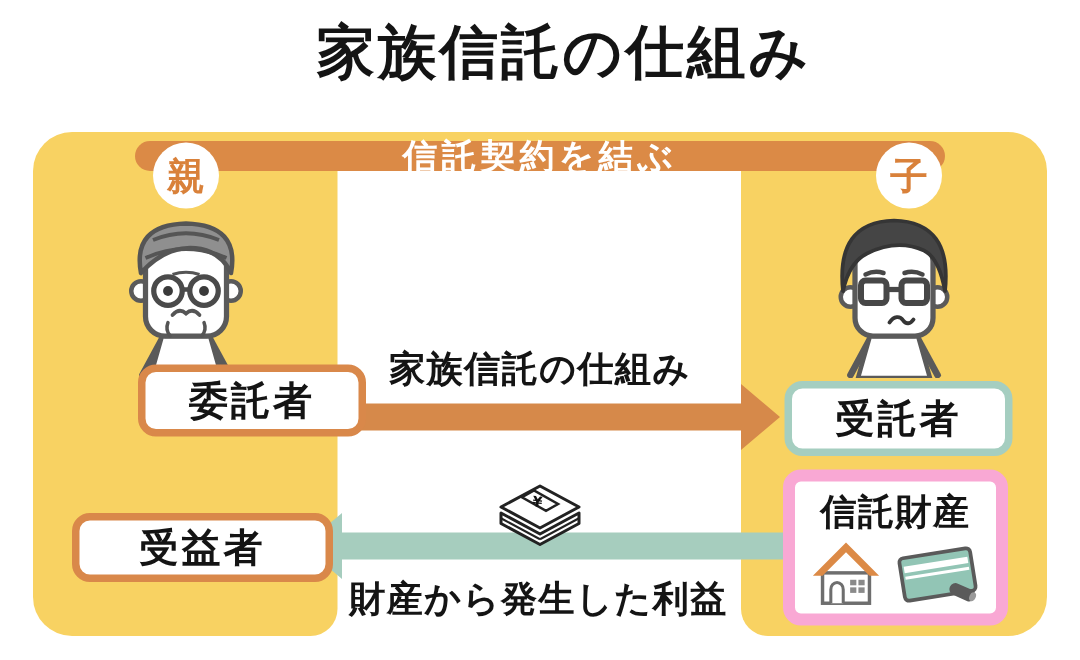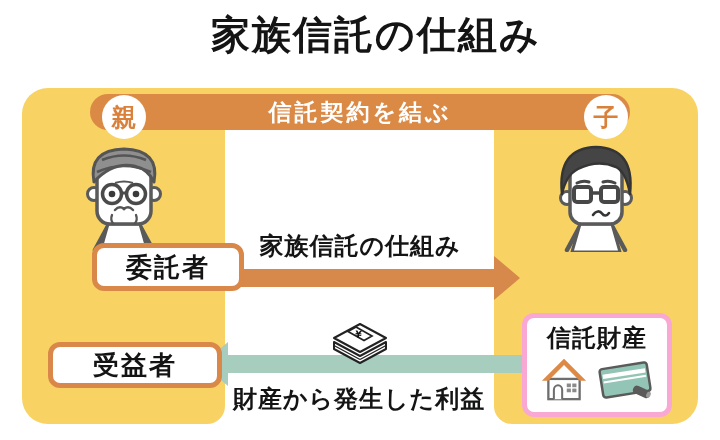--- a/index.html
+++ b/index.html
@@ -8,42 +8,42 @@
   .stage { position:relative; width:720px; height:440px; background:#fff; }
 
   .title { position:absolute; top:8px; left:0; width:720px; text-align:center;
            font-size:39px; font-weight:700; color:#141414; letter-spacing:2px;margin-left:16px; }
 
   .col { position:absolute; top:88px; height:336px; background:#F8D262; }
   .col-left  { left:22px;  width:203px; border-radius:26px 4px 18px 26px; }
   .col-right { left:494px; width:204px; border-radius:4px 26px 26px 18px; }
   .top-strip { position:absolute; left:200px; top:88px; width:320px; height:24px; background:#F8D262; }
 
-  .banner { position:absolute; left:90px; top:94px; width:540px; height:36px;
+  .banner { position:absolute; left:90px; top:94px; width:540px; height:20px;
             background:#DB8A46; border-radius:18px; display:flex; align-items:center;
             justify-content:center; color:#fff; font-size:23px; font-weight:800;
             letter-spacing:3px; z-index:3; }
   .badge { position:absolute; top:95px; width:44px; height:44px; border-radius:50%;
            background:#fff; display:flex; align-items:center; justify-content:center;
            color:#D9813A; font-size:25px; font-weight:800; z-index:4; }
   .badge-parent { left:102px; } .badge-child { left:584px; }
 
   .person { position:absolute; top:136px; width:100px; height:116px; z-index:2; }
   .person-parent { left:74px; } .person-child { left:546px; }
 
   .rolebox { position:absolute; background:#fff; border:5px solid; border-radius:12px;
              display:flex; align-items:center; justify-content:center; color:#141414;
              font-size:26px; font-weight:800; letter-spacing:2px; z-index:4; }
   .border-orange { border-color:#D9884A; } .border-teal { border-color:#A5CEC0; }
   .box-settlor     { left:48px;  top:243px; width:152px; height:48px;margin-left:44px; }
   .box-trustee     { left:523px; top:254px; width:152px; height:50px; }
   .box-beneficiary { left:48px;  top:342px; width:174px; height:46px; }
 
   .box-property { position:absolute; left:522px; top:313px; width:150px; height:104px;
-                  background:#fff; border:5px solid #f9a8d4; border-radius:12px;
+                  background:#fff; border:8px solid #f9a8d4; border-radius:12px;
                   z-index:4; display:flex; flex-direction:column; align-items:center; }
   .box-property .plabel { font-size:24px; font-weight:800; color:#141414; margin-top:4px;
                           letter-spacing:1px; }
   .prop-icons { display:flex; align-items:flex-end; gap:5px; margin-top:1px; }
 
   .arrow { position:absolute; z-index:2; }
   .flow-label { position:absolute; z-index:5; text-align:center; color:#141414;
                 font-size:24px; font-weight:800; letter-spacing:1px; }
   .label-entrust { left:222px; top:230px; width:276px; }
   .label-profit  { left:218px; top:383px; width:282px; }
@@ -95,20 +95,21 @@
     <path d="M16 58 Q11 12 50 11 Q89 12 84 58 Q80 36 70 31 Q52 23 32 33 Q20 39 16 58 Z" fill="#454545" stroke="#353535" stroke-width="2.5" stroke-linejoin="round"></path>
     <path d="M31 47 Q37 44 43 46" fill="none" stroke="#474747" stroke-width="3" stroke-linecap="round"></path>
     <path d="M57 46 Q63 44 69 47" fill="none" stroke="#474747" stroke-width="3" stroke-linecap="round"></path>
     <rect x="28" y="51" width="17" height="15" rx="3" fill="#fff" stroke="#474747" stroke-width="4"></rect>
     <rect x="55" y="51" width="17" height="15" rx="3" fill="#fff" stroke="#474747" stroke-width="4"></rect>
     <line x1="45" y1="57" x2="55" y2="57" stroke="#474747" stroke-width="3.5"></line>
     <path d="M47 79 C50 74.5 54 74.5 56 77.5 C58 80.5 61 80 63 77" fill="none" stroke="#353535" stroke-width="2.6" stroke-linecap="round"></path>
   </svg>
 
   <div class="rolebox border-orange box-settlor">委託者</div>
+  <div class="rolebox border-teal box-trustee">受託者</div>
   <div class="rolebox border-orange box-beneficiary">受益者</div>
 
   <div class="box-property">
     <div class="plabel">信託財産</div>
     <div class="prop-icons">
       <svg width="50" height="46" viewBox="0 0 52 50" xmlns="http://www.w3.org/2000/svg">
         <rect x="9" y="26" width="34" height="22" fill="#fff" stroke="#6E6E6E" stroke-width="2.5"></rect>
         <path d="M2 28 L26 4 L50 28 L43 28 L26 11 L9 28 Z" fill="#DC8A46"></path>
         <path d="M15 48 L15 38 A4.5 5 0 0 1 24 38 L24 48" fill="#fff" stroke="#6E6E6E" stroke-width="2.2"></path>
         <rect x="29" y="31" width="4.5" height="4" fill="#8A8A8A"></rect>

